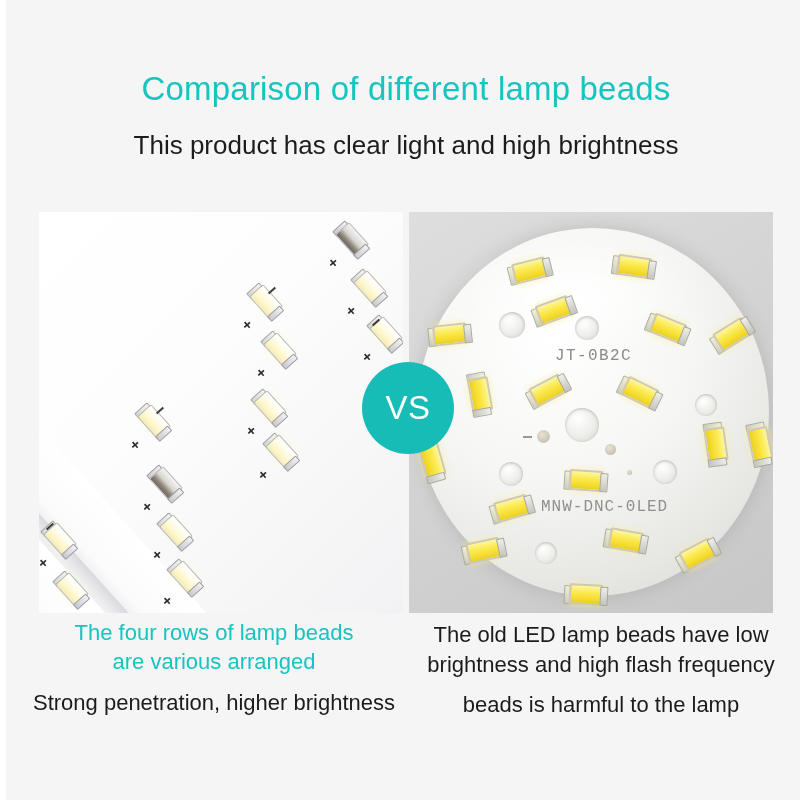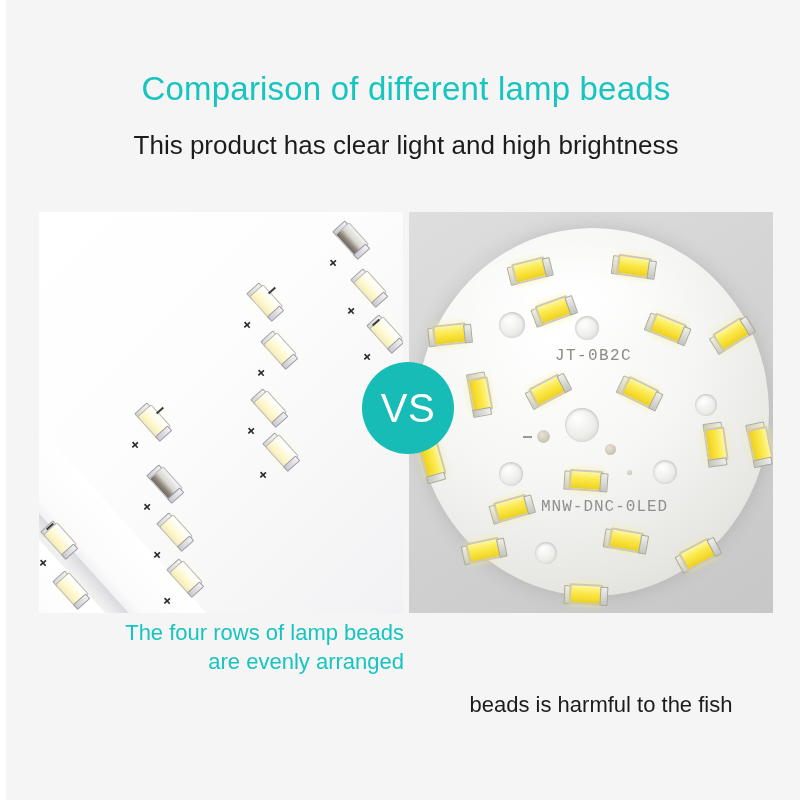--- a/index.html
+++ b/index.html
@@ -215,33 +215,33 @@
   }
 
   
   #vs-badge {
     position: absolute;
     left: 356px; top: 362px;
     width: 92px; height: 92px;
     border-radius: 50%;
     background: #18bcb6;
     color: #ffffff;
-    font-size: 40px;
+    font-size: 33px;
     line-height: 92px;
     text-align: center;
     letter-spacing: 0.5px;
   }
 
   
   .cap-teal {
     position: absolute;
     font-size: 22px;
     line-height: 29px;
     color: #16c4c0;
-    text-align: right;
+    text-align: center;
   }
   .cap-dark {
     position: absolute;
     font-size: 22px;
     line-height: 30px;
     color: #1c1c1c;
     text-align: center;
   }
   .cap-dark .cline, .cap-teal .cline { display: block; }
 
@@ -472,22 +472,29 @@
 
       <div class="silk" style="left:146px; top:135px;">JT-0B2C</div>
       <div class="silk-small" style="left:132px; top:286px;">MNW-DNC-0LED</div>
     </div>
   </div>
 
   <div id="vs-badge">VS</div>
 
   <div class="cap-teal" id="cap-left-teal">
     <span class="cline">The four rows of lamp beads</span>
-    <span class="cline">are evenly arranged</span>
-  </div>
-
-
+    <span class="cline">are various arranged</span>
+  </div>
+
+  <div class="cap-dark" id="cap-left-dark">
+    <span class="cline">Strong penetration, higher brightness</span>
+  </div>
+
+  <div class="cap-dark" id="cap-right-dark1">
+    <span class="cline">The old LED lamp beads have low</span>
+    <span class="cline">brightness and high flash frequency</span>
+  </div>
 
   <div class="cap-dark" id="cap-right-dark2">
-    <span class="cline">beads is harmful to the fish</span>
+    <span class="cline">beads is harmful to the lamp</span>
   </div>
 
 </div>
 
 </body></html>

